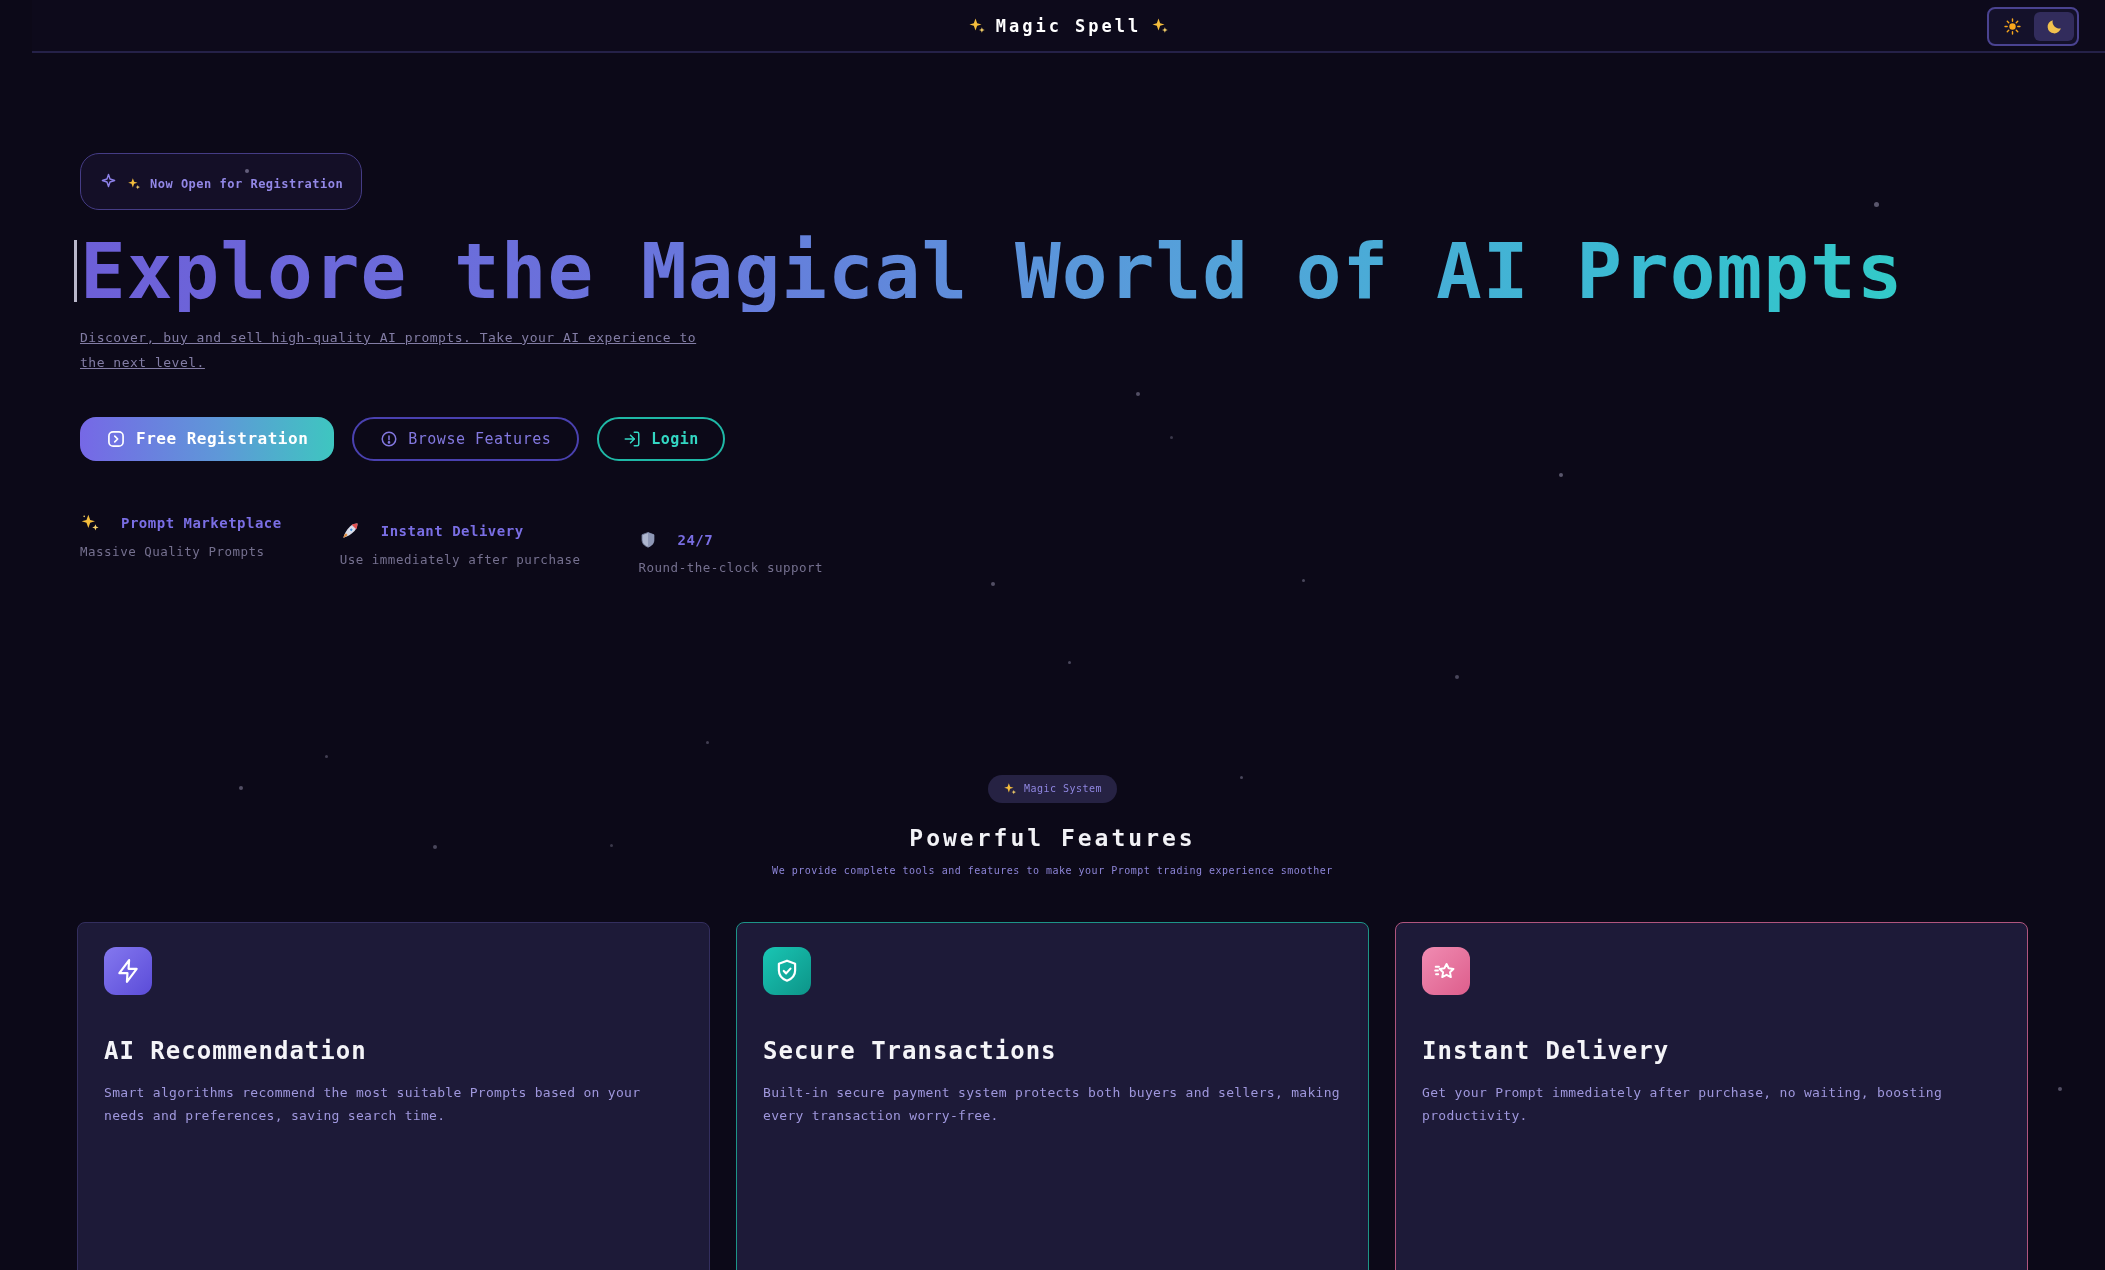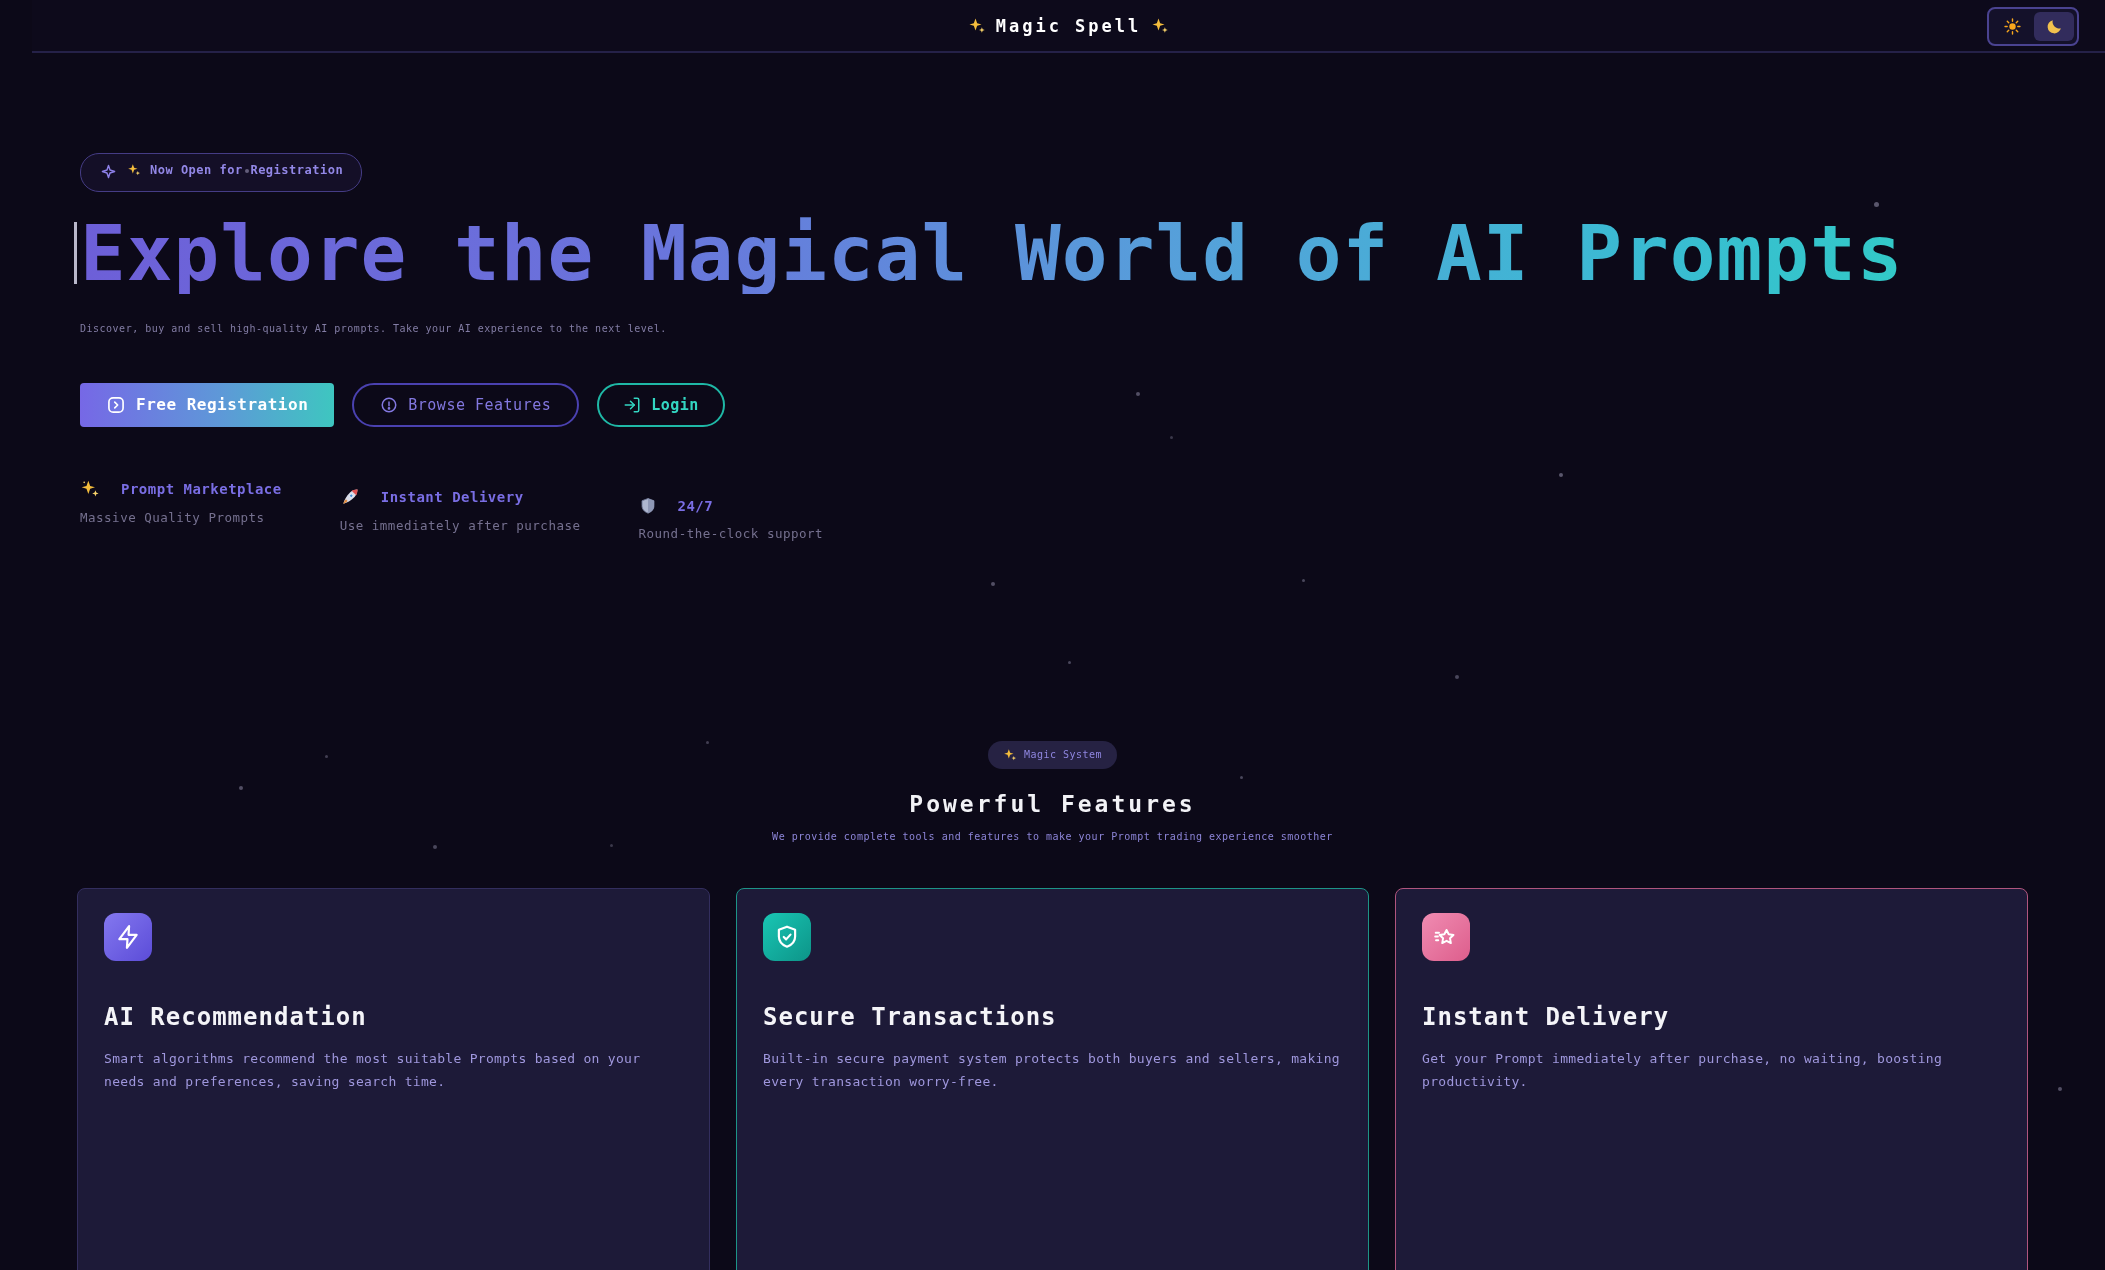--- a/index.html
+++ b/index.html
@@ -27,44 +27,44 @@
     display:flex; align-items:center; gap:2px;
     background:#14112a; border:2px solid #4a4390; border-radius:8px;
     padding:3px;
   }
   .theme-btn { width:40px; height:29px; display:flex; align-items:center; justify-content:center;
     border:none; background:transparent; border-radius:6px; cursor:pointer; }
   .theme-btn.active { background:#322c5c; }
   
   .hero { position:relative; z-index:2; padding:100px 0 0 80px; }
   .hero-badge {
-    display:inline-flex; align-items:flex-start; gap:9px;
+    display:inline-flex; align-items:flex-end; gap:9px;
     border:1px solid #453c85; border-radius:19px;
     background:rgba(124,106,234,0.07);
-    padding:9px 18px;
+    padding:18px 18px;
   }
   .hero-badge-text { font-size:12px; font-weight:bold; color:#9287e6; letter-spacing:0.5px; }
   .hero-title {
     position:relative;
     margin-top:22px;
     font-size:76px; font-weight:bold; letter-spacing:1px; line-height:1.05;
     background:linear-gradient(90deg,#6d5fd8 0%,#6a74dc 28%,#55a1da 55%,#39bcd2 78%,#2dd4bf 100%);
     -webkit-background-clip:text; background-clip:text; color:transparent;
     white-space:nowrap;
   }
   .caret { position:absolute; left:-6px; top:8px; width:3px; height:62px; background:#cdccdf; opacity:0.9; }
   .hero-subtitle {
-    margin-top:22px; max-width:628px;
-    font-size:10px; line-height:25px; color:#837da5; letter-spacing:0.5px;
+    margin-top:13px; max-width:628px;
+    font-size:13px; line-height:25px; color:#837da5; letter-spacing:0.5px;text-decoration:underline;
   }
   .btn-row { margin-top:42px; display:flex; align-items:center; gap:18px; }
   .btn { display:inline-flex; align-items:center; gap:10px; height:44px;
     font-family:"DejaVu Sans Mono", monospace; cursor:pointer; }
   .btn-primary {
-    padding:0 26px; border:none; border-radius:4px;
+    padding:0 26px; border:none; border-radius:16px;
     background:linear-gradient(90deg,#7668e6 0%,#5e98d8 55%,#3ec6c0 100%);
     color:#fff; font-size:16px; font-weight:bold; letter-spacing:0.5px;
   }
   .btn-outline-purple {
     padding:0 26px; background:transparent; border:2px solid #4a41b0; border-radius:22px;
     color:#8378e0; font-size:15px; letter-spacing:0.5px;
   }
   .btn-outline-teal {
     padding:14px 24px; background:transparent; border:2px solid #1fb8a6; border-radius:22px;
     color:#33d6c2; font-size:15px; font-weight:bold; letter-spacing:0.5px;

